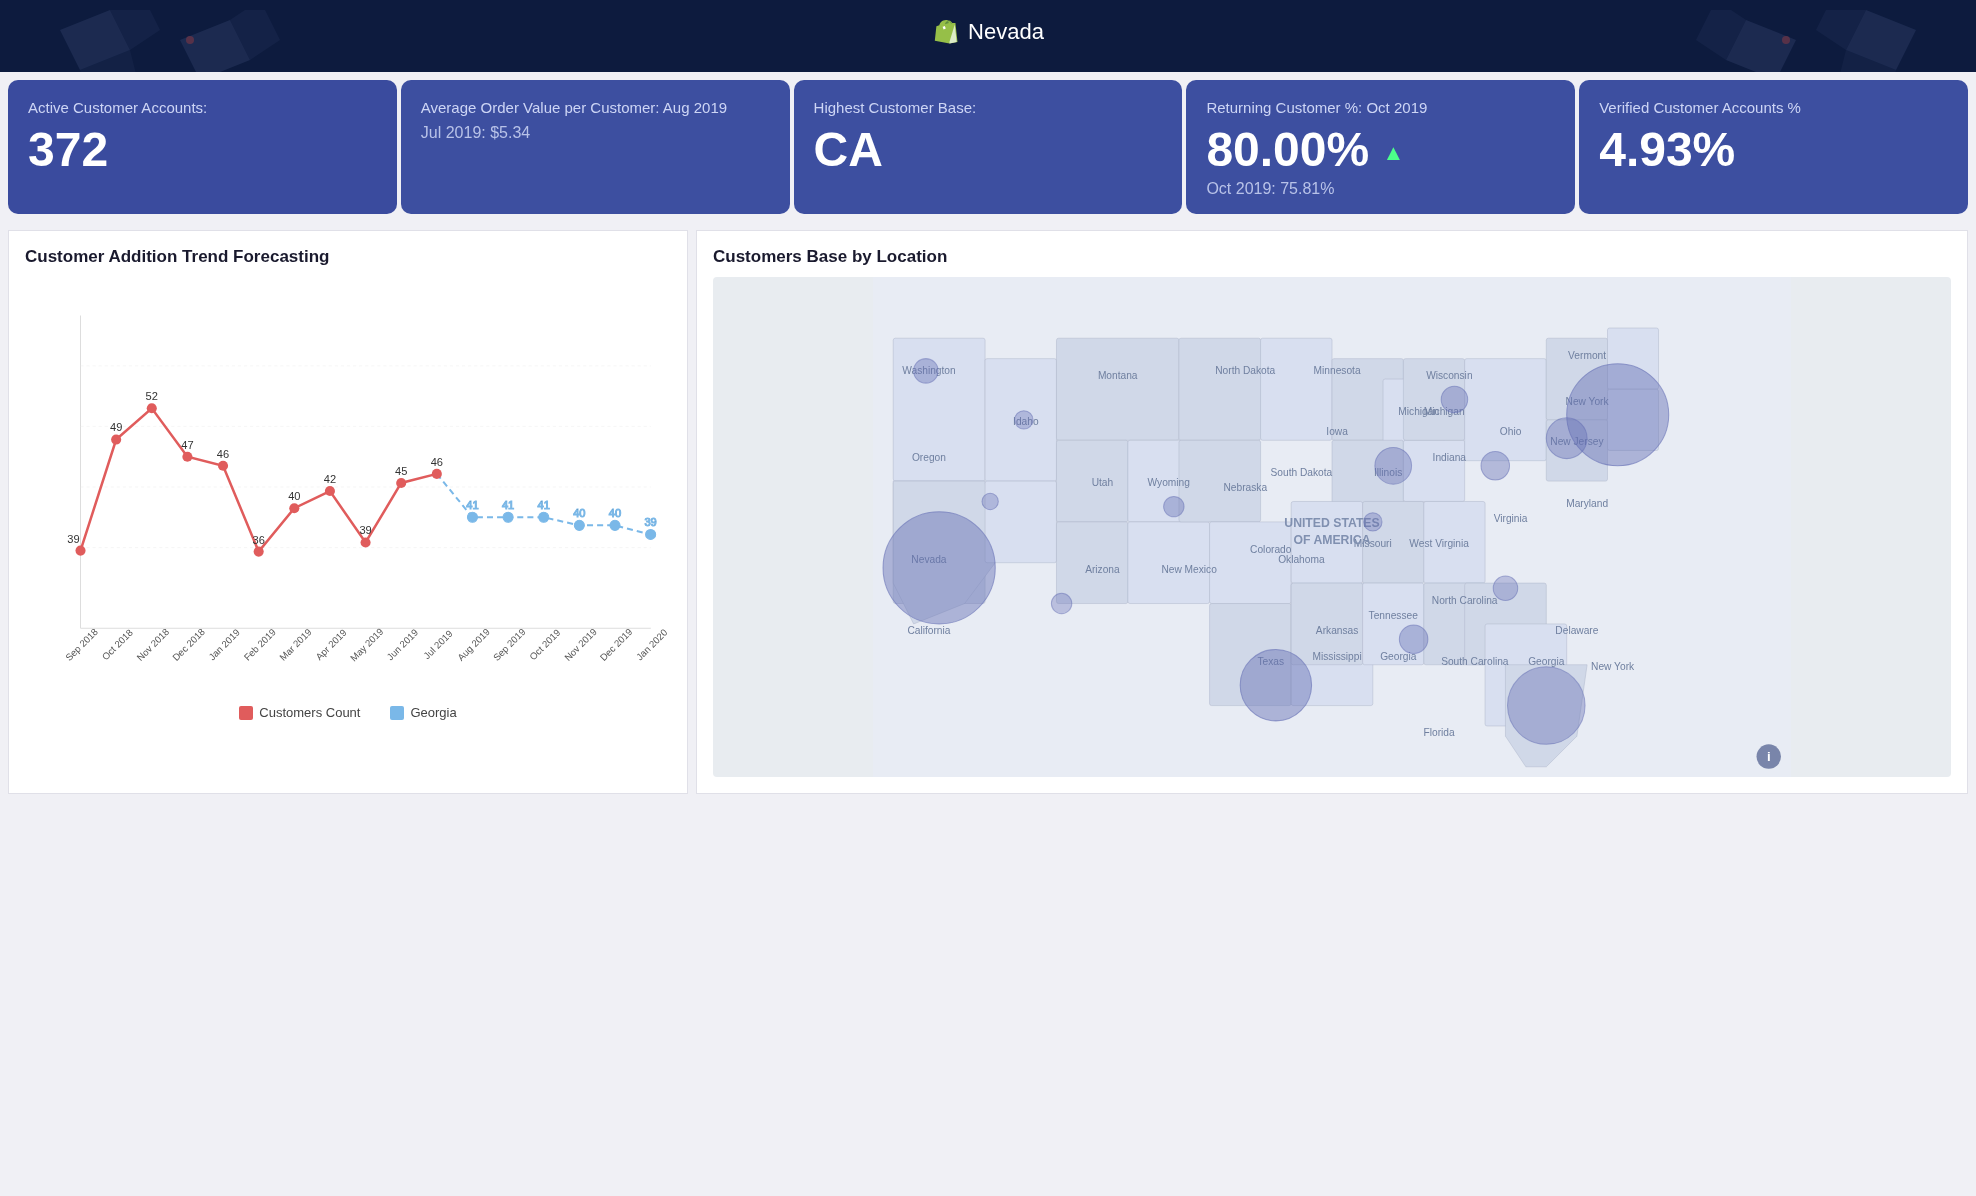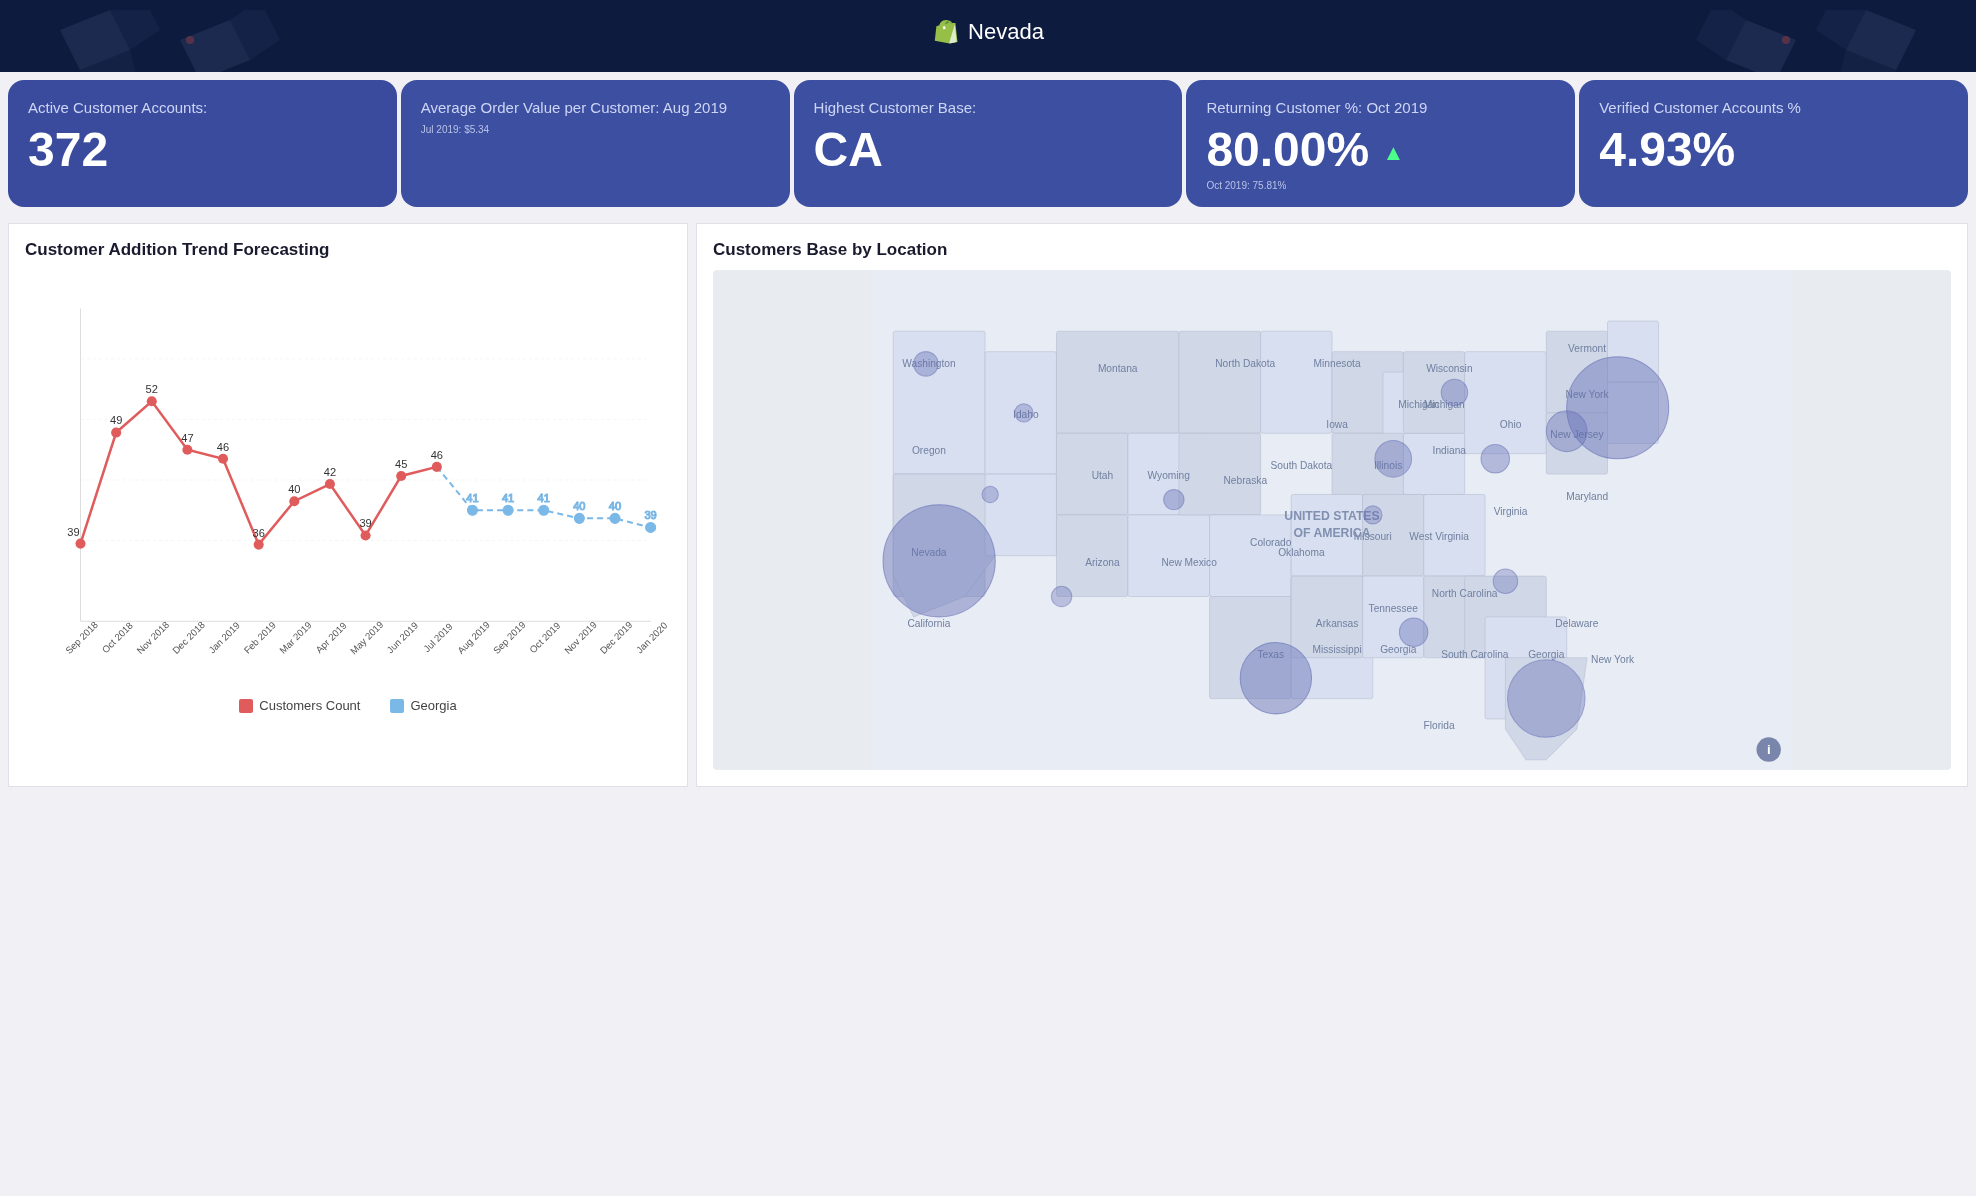--- a/index.html
+++ b/index.html
@@ -54,38 +54,38 @@
       display: flex;
       gap: 4px;
       padding: 8px 8px;
       background: #f0f0f5;
     }
     .kpi-card {
       background: #3d4fa0;
       color: white;
       flex: 1;
       padding: 18px 20px 16px;
-      border-radius: 16px;
+      border-radius: 10px;
     }
     .kpi-card:first-child { background: #3a4b9e; }
     .kpi-label {
       font-size: 15px;
       font-weight: 400;
       margin-bottom: 6px;
       line-height: 1.3;
       color: #cdd5f5;
     }
     .kpi-value {
       font-size: 48px;
       font-weight: 700;
       line-height: 1.1;
       color: white;
     }
     .kpi-sub {
-      font-size: 10px;
+      font-size: 16px;
       color: #b8c2e8;
       margin-top: 4px;
     }
     .kpi-arrow-up {
       color: #4cff8a;
       font-size: 22px;
       vertical-align: middle;
     }
 
     

